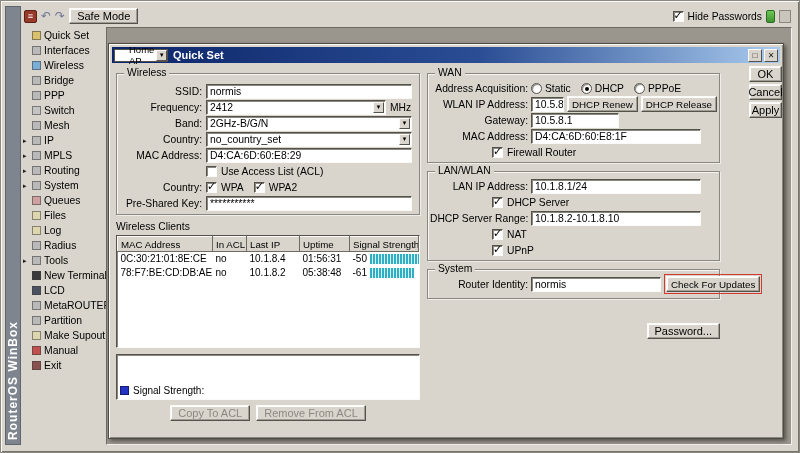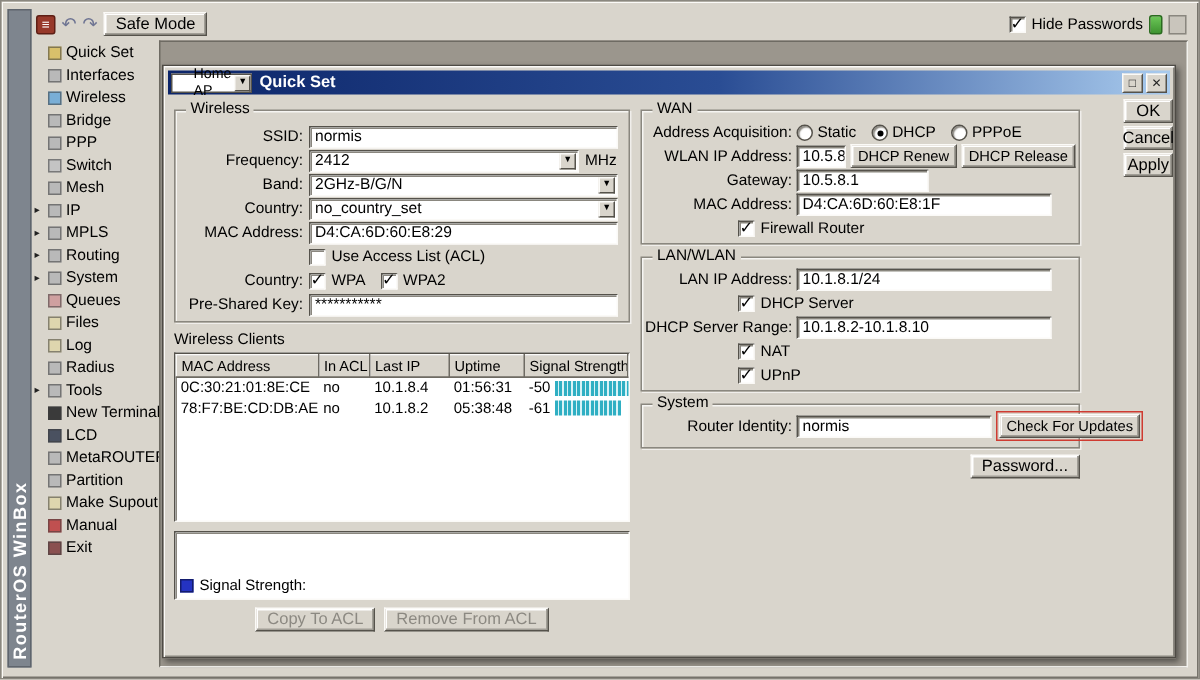--- a/index.html
+++ b/index.html
@@ -64,21 +64,21 @@
 table{width:100%;border-collapse:collapse;table-layout:fixed;}
 th{height:15px;background:#d9d5cc;border:1px solid;border-color:#fbfaf7 #6e6b63 #6e6b63 #fbfaf7;font-weight:normal;font-size:9.7px;text-align:left;padding:0 3px;white-space:nowrap;overflow:hidden;}
 td{font-size:10px;height:14px;padding:0 3px;white-space:nowrap;overflow:hidden;}
 .bars{display:inline-block;height:10px;vertical-align:middle;margin-left:3px;background:repeating-linear-gradient(90deg,#2fafc3 0,#2fafc3 2px,#d8f2f6 2px,#d8f2f6 3px);}
 .b50{width:50px;}.b44{width:44px;}
 .legend-box{margin-top:6px;height:46px;background:#fff;border:1px solid;border-color:#55524b #fbfaf7 #fbfaf7 #55524b;box-shadow:inset 1px 1px 0 #8a877f;position:relative;}
 .legend-row{position:absolute;left:3px;bottom:3px;display:flex;align-items:center;gap:4px;font-size:10px;}
 .swatch{width:9px;height:9px;background:#2433c2;border:1px solid #131c6e;flex:none;}
 .acl-btns{margin-top:5px;display:flex;justify-content:center;gap:6px;}
 .red-box{border:1px solid #cf3b31;padding:1px;display:inline-flex;}
-.right-btn-row{display:flex;justify-content:flex-end;margin-top:4px;}
+.right-btn-row{display:flex;justify-content:flex-end;margin-top:24px;}
 .unit{font-size:10.3px;}
 </style>
 </head>
 <body>
 
 <div class="app">
 
   <div class="brand">
     <span>RouterOS WinBox</span>
   </div>

